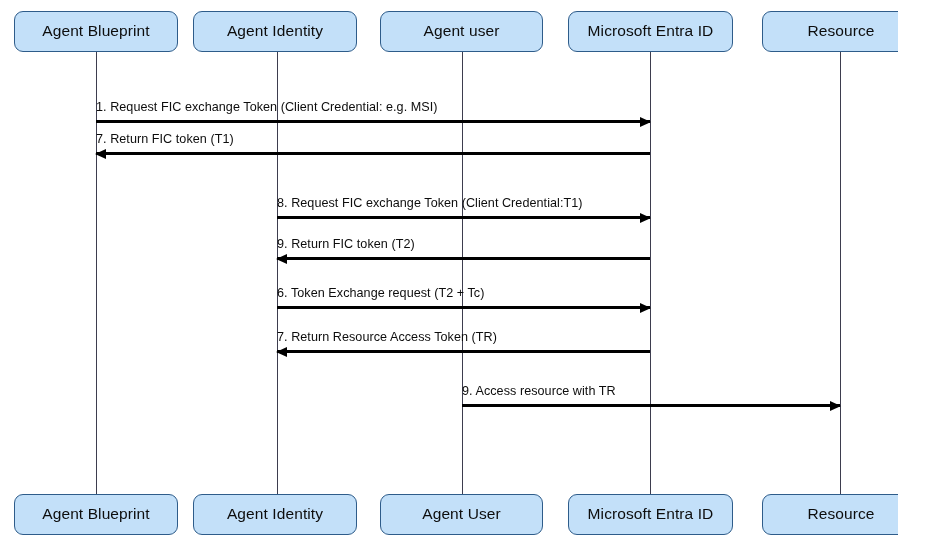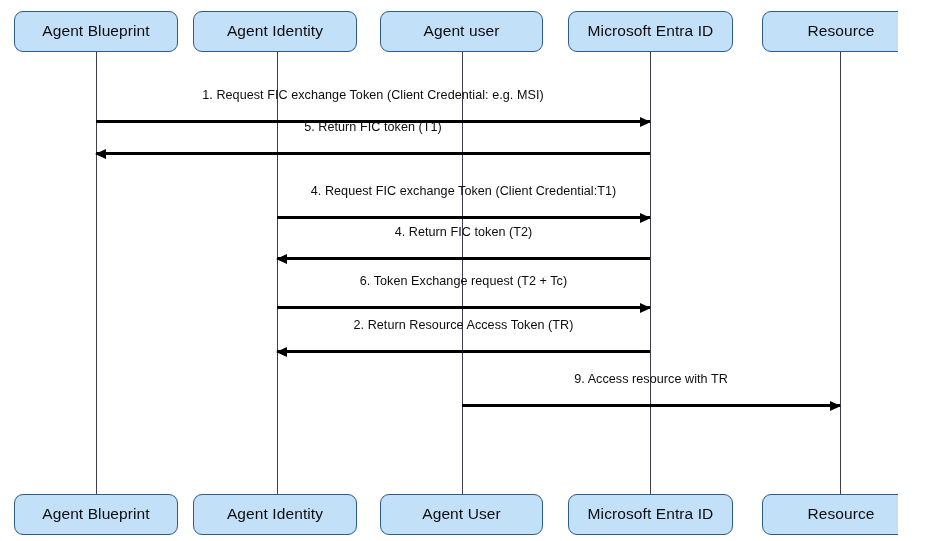--- a/index.html
+++ b/index.html
@@ -65,22 +65,21 @@
     border-left: 11px solid #000000;
   }
   .arrow-head.left {
     left: -1px;
     border-right: 11px solid #000000;
   }
   .msg-label {
     position: absolute;
     left: 0;
     right: 0;
-    bottom: 18px;
-    text-align: center;
+    bottom: 6px;
     font-size: 12.6px;
     color: #0d0d0d;
     white-space: nowrap;
     letter-spacing: 0.05px;
   }
 </style>
 </head>
 <body>
 
 <div id="diagram">
@@ -110,41 +109,41 @@
     </div>
   <div id="messages">
       <div class="msg" style="left: 96px; width: 554px; top: 120px;">
         <div class="msg-line"></div>
         <div class="arrow-head right"></div>
         <div class="msg-label">1. Request FIC exchange Token (Client Credential: e.g. MSI)</div>
       </div>
       <div class="msg" style="left: 96px; width: 554px; top: 152px;">
         <div class="msg-line"></div>
         <div class="arrow-head left"></div>
-        <div class="msg-label">5. Return FIC token (T1)</div>
+        <div class="msg-label">7. Return FIC token (T1)</div>
       </div>
       <div class="msg" style="left: 277px; width: 373px; top: 216px;">
         <div class="msg-line"></div>
         <div class="arrow-head right"></div>
-        <div class="msg-label">4. Request FIC exchange Token (Client Credential:T1)</div>
+        <div class="msg-label">8. Request FIC exchange Token (Client Credential:T1)</div>
       </div>
       <div class="msg" style="left: 277px; width: 373px; top: 257px;">
         <div class="msg-line"></div>
         <div class="arrow-head left"></div>
-        <div class="msg-label">4. Return FIC token (T2)</div>
+        <div class="msg-label">9. Return FIC token (T2)</div>
       </div>
       <div class="msg" style="left: 277px; width: 373px; top: 306px;">
         <div class="msg-line"></div>
         <div class="arrow-head right"></div>
         <div class="msg-label">6. Token Exchange request (T2 + Tc)</div>
       </div>
       <div class="msg" style="left: 277px; width: 373px; top: 350px;">
         <div class="msg-line"></div>
         <div class="arrow-head left"></div>
-        <div class="msg-label">2. Return Resource Access Token (TR)</div>
+        <div class="msg-label">7. Return Resource Access Token (TR)</div>
       </div>
       <div class="msg" style="left: 462px; width: 378px; top: 404px;">
         <div class="msg-line"></div>
         <div class="arrow-head right"></div>
         <div class="msg-label">9. Access resource with TR</div>
       </div>
     </div>
   <div id="bottom-actors">
       <div class="actor-box" style="left: 14px; width: 164px; top: 494px; height: 41px;">
         <span>Agent Blueprint</span>

